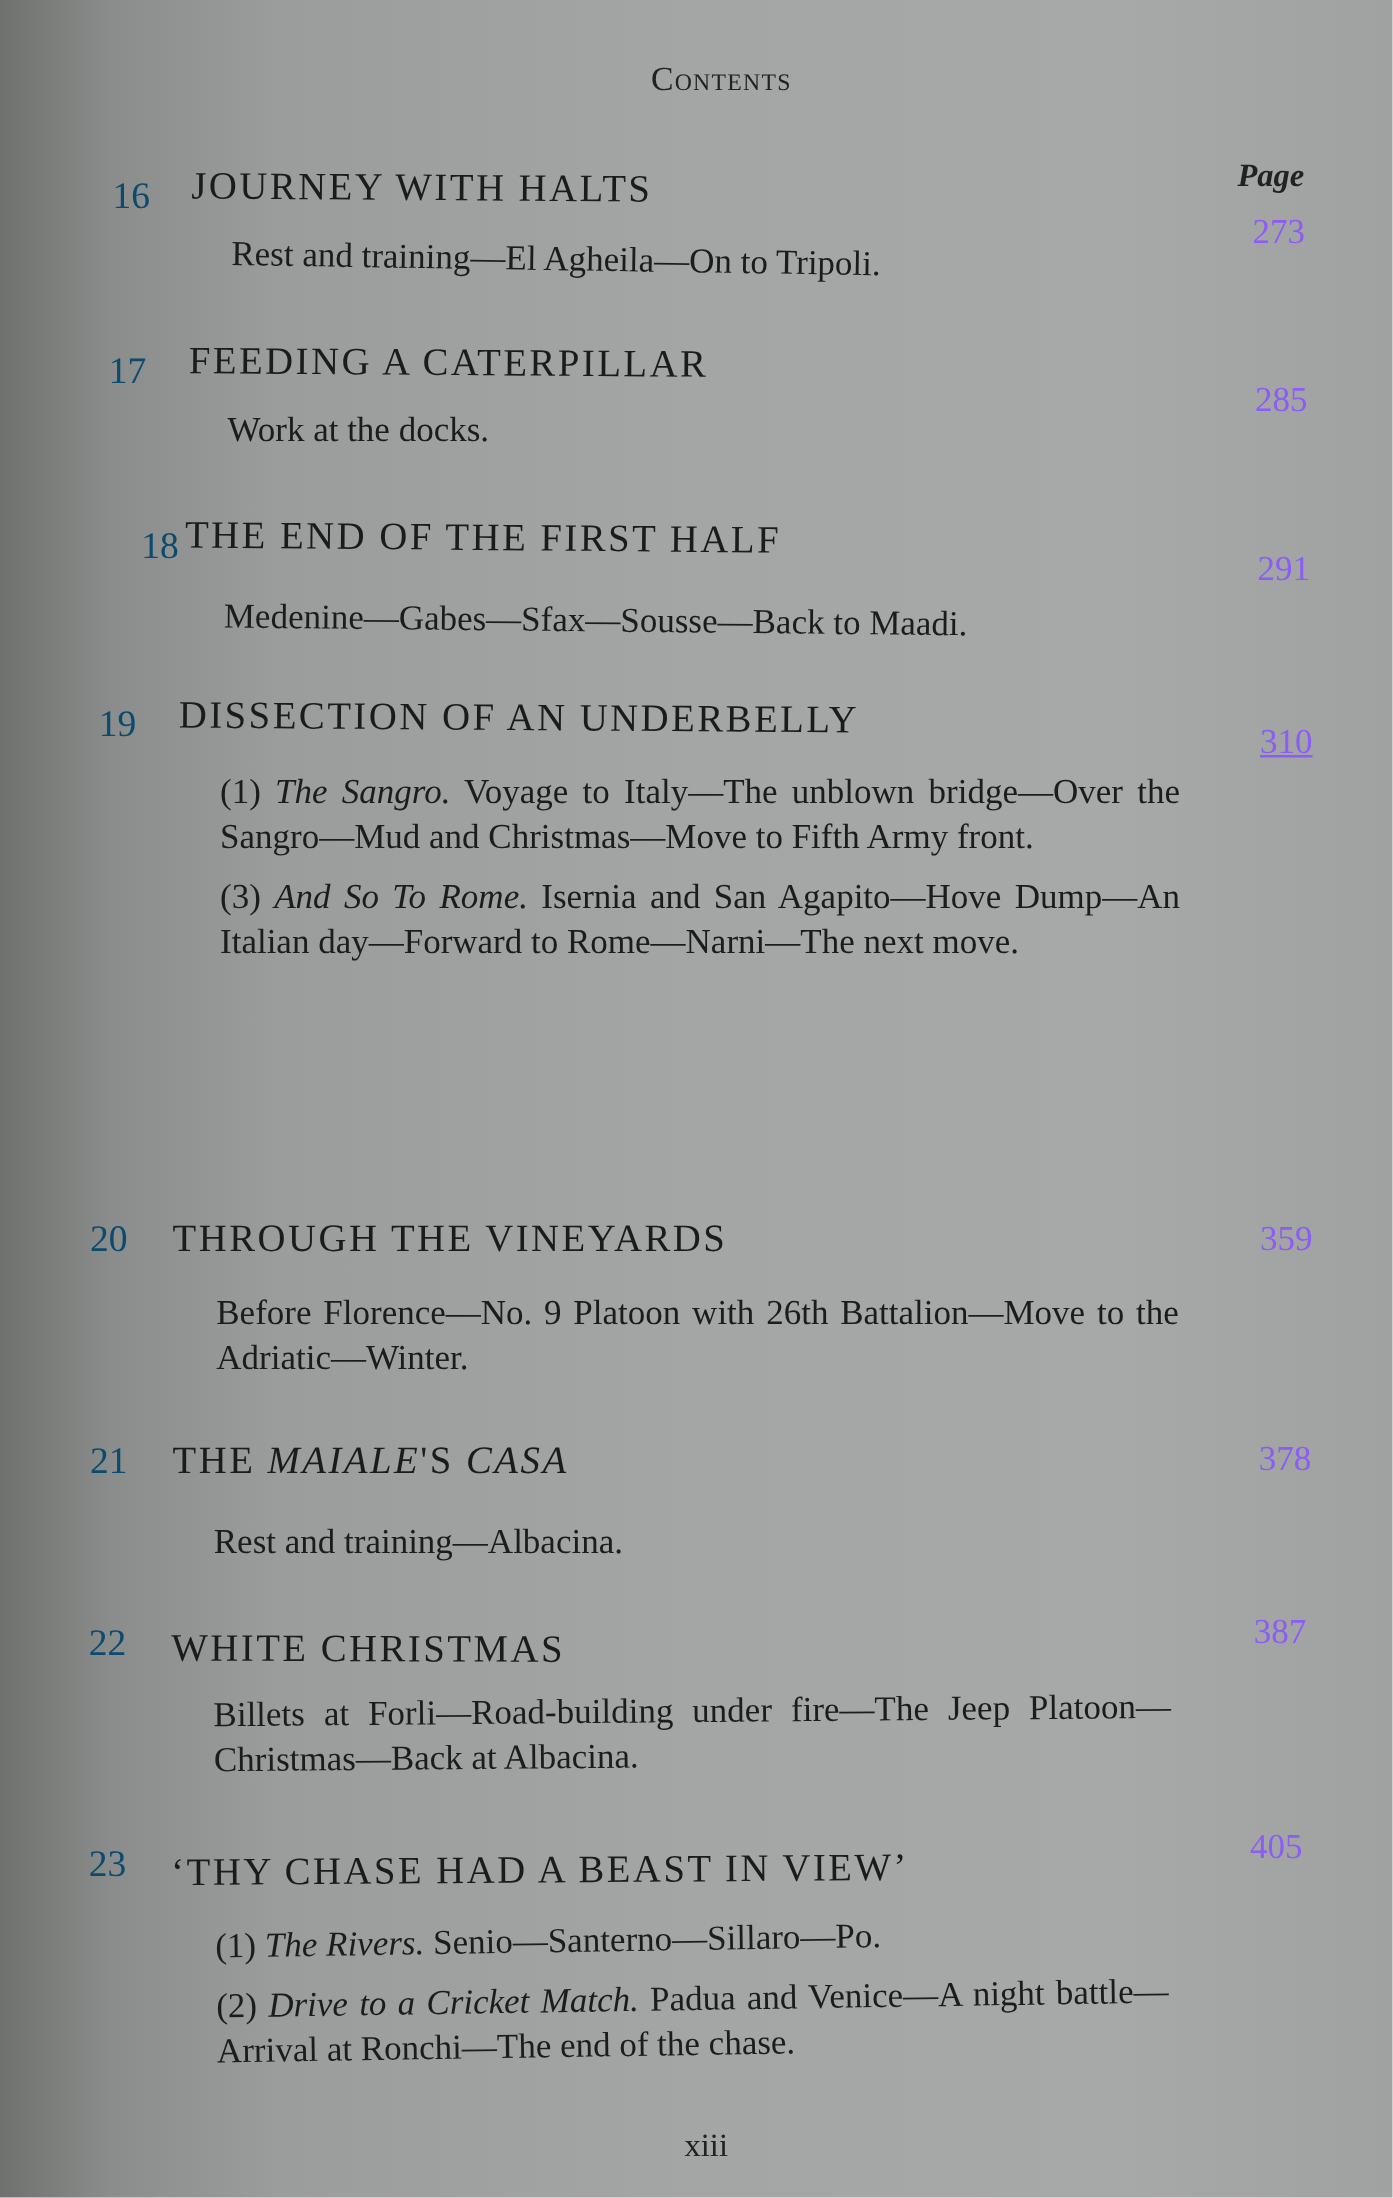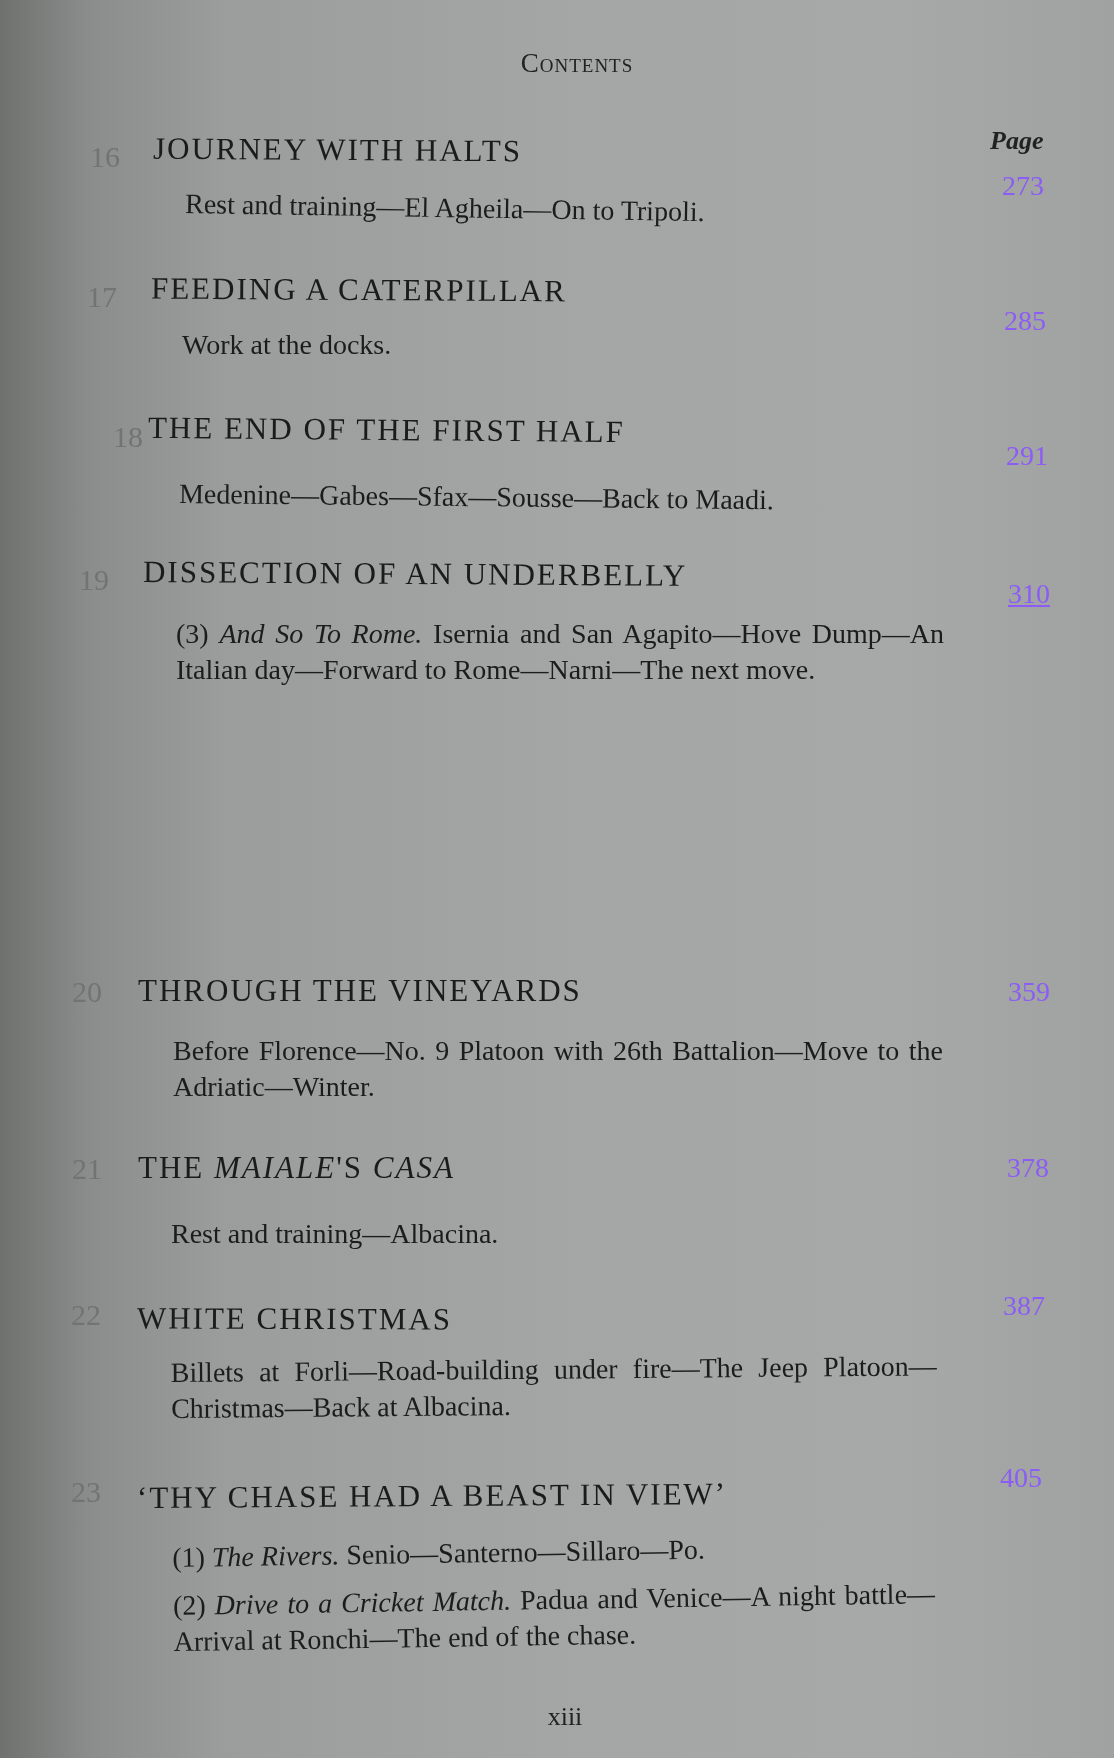--- a/index.html
+++ b/index.html
@@ -12,21 +12,21 @@
   }
   .page { position: absolute; inset: 0; }
   .header-title {
     position: absolute; left: 0; width: 1154px; top: 48px; text-align: center;
     font-size: 27px; font-variant: small-caps; letter-spacing: 1px; color: #222;
   }
   .page-col-label {
     position: absolute; left: 990px; top: 126px; font-size: 26px; font-style: italic; font-weight: bold; color: #222;
   }
   .chapter { position: absolute; left: 0; width: 1114px; }
-  .ch-num { position: absolute; font-size: 30px; color: #737373; }
+  .ch-num { position: absolute; font-size: 30px; color: #0c4a6e; }
   .ch-title { position: absolute; font-size: 31px; letter-spacing: 2px; color: #1b1b1b; white-space: nowrap; }
   .ch-title i { font-style: italic; }
   .ch-page { position: absolute; font-size: 28px; color: #8b5cf6; }
   .ch-sub { position: absolute; font-size: 28px; line-height: 36px; color: #1c1c1c; width: 770px; text-align: justify; }
   .ch-sub p { margin: 0 0 12px 0; }
   .ch-sub p.single { text-align: left; }
   .ch-sub .lbl { font-style: italic; }
   .folio { position: absolute; left: 0; width: 1130px; top: 1702px; text-align: center; font-size: 26px; color: #222; }
 </style>
 </head>
@@ -62,20 +62,21 @@
     <div class="ch-sub" style="left:179px;top:476px;transform:rotate(0.6deg);transform-origin:left;">
       <p class="single">Medenine—Gabes—Sfax—Sousse—Back to Maadi.</p>
     </div>
   </div>
 
   <div class="chapter">
     <span class="ch-num" style="left:79px;top:563px;">19</span>
     <span class="ch-title" style="left:143px;top:556px;transform:rotate(0.4deg);">DISSECTION OF AN UNDERBELLY</span>
     <span class="ch-page" style="left:1008px;top:578px;text-decoration:underline;">310</span>
     <div class="ch-sub" style="left:176px;top:616px;width:768px;">
+      <p><span>(1)</span> <span class="lbl">The Sangro.</span> <span>Voyage to Italy—The unblown bridge—Over the Sangro—Mud and Christmas—Move to Fifth Army front.</span></p>
       <p><span>(3)</span> <span class="lbl">And So To Rome.</span> <span>Isernia and San Agapito—Hove Dump—An Italian day—Forward to Rome—Narni—The next move.</span></p>
     </div>
   </div>
 
   <div class="chapter">
     <span class="ch-num" style="left:72px;top:975px;">20</span>
     <span class="ch-title" style="left:138px;top:973px;">THROUGH THE VINEYARDS</span>
     <span class="ch-page" style="left:1008px;top:976px;">359</span>
     <div class="ch-sub" style="left:173px;top:1033px;width:770px;">
       <p>Before Florence—No. 9 Platoon with 26th Battalion—Move to the Adriatic—Winter.</p>

